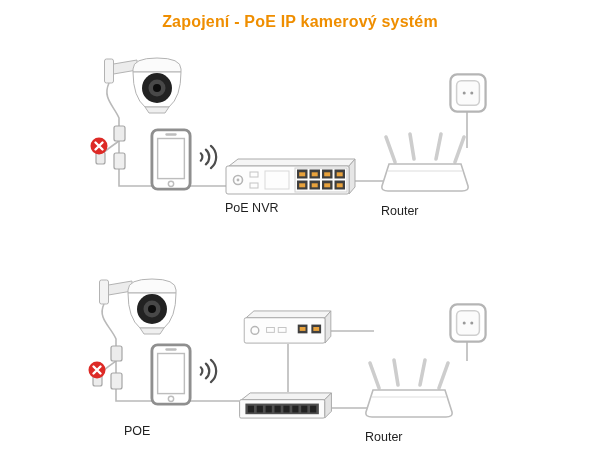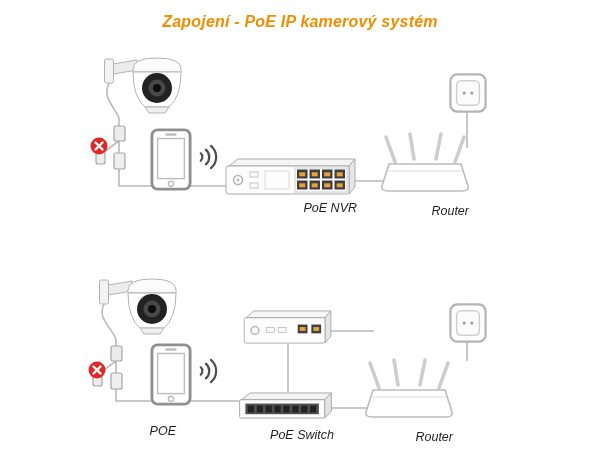--- a/index.html
+++ b/index.html
@@ -1,21 +1,21 @@
 <!DOCTYPE html>
 <html><head>
 <meta charset="utf-8">
 <style>
   * { margin:0; padding:0; box-sizing:border-box; }
   html,body { width:600px; height:450px; background:#ffffff; font-family:"Liberation Sans", sans-serif; }
-  .canvas { position:relative; width:600px; height:450px; background:#ffffff; overflow:hidden;font-style:italic; }
+  .canvas { position:relative; width:600px; height:450px; background:#ffffff; overflow:hidden; }
   .abs { position:absolute; }
   .title { position:absolute; left:0; width:600px; text-align:center;
            font-size:16px; font-weight:bold; color:#ef8e00; letter-spacing:0.2px; }
-  .dev-label { position:absolute; text-align:right; font-size:12.5px; color:#1f1f1f; }
+  .dev-label { position:absolute; text-align:left; font-size:12.5px; color:#1f1f1f; }
   svg { display:block; }
 </style>
 </head>
 <body>
 
 <div class="canvas">
 
   <svg width="0" height="0" style="position:absolute" aria-hidden="true">
     <defs>
       <symbol id="sym-camera" viewBox="0 0 100 78">
@@ -213,17 +213,16 @@
     </svg>
 
   <svg class="abs" style="left:365px;top:356px" width="88" height="66" viewBox="0 0 88 66">
       <use href="#sym-router"></use>
     </svg>
 
   <svg class="abs" style="left:449px;top:303px" width="38" height="40" viewBox="0 0 40 42">
       <use href="#sym-outlet"></use>
     </svg>
 
-  <div class="dev-label" style="left:116px;top:424px;width:60px">POE</div>
-  <div class="dev-label" style="left:238px;top:428px;width:96px">PoE Switch</div>
+  <div class="dev-label" style="left:124px;top:424px;width:60px">POE</div>
   <div class="dev-label" style="left:365px;top:430px;width:88px">Router</div>
 
 </div>
 
 </body></html>

